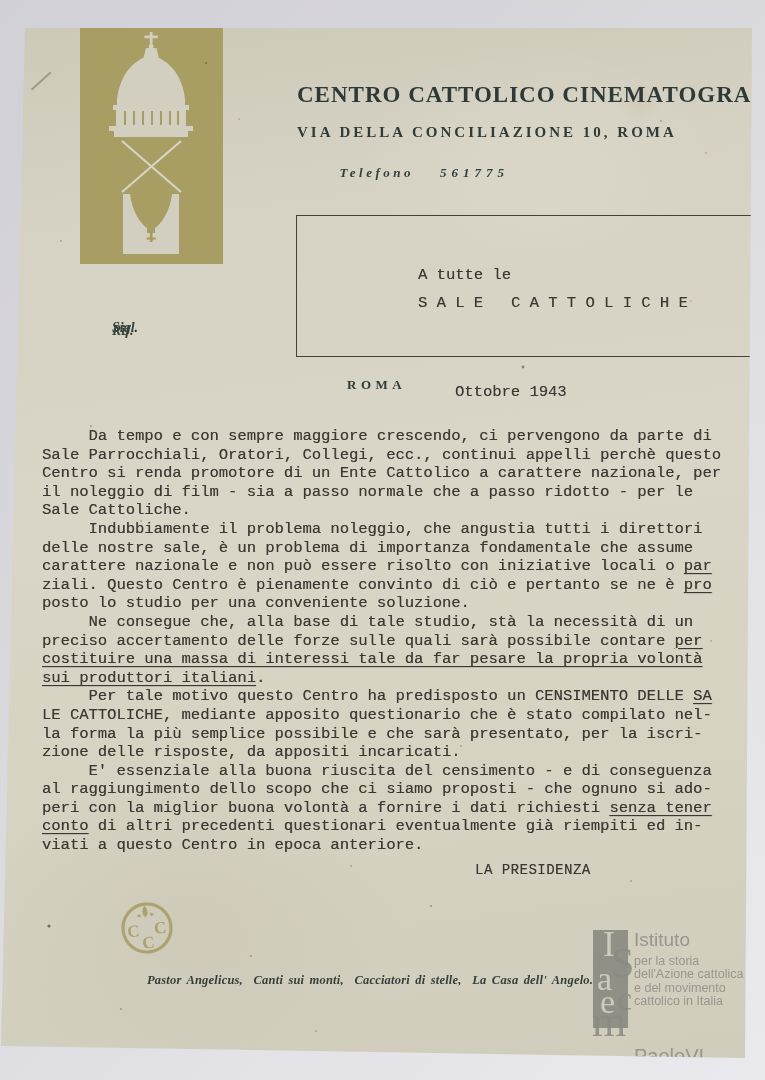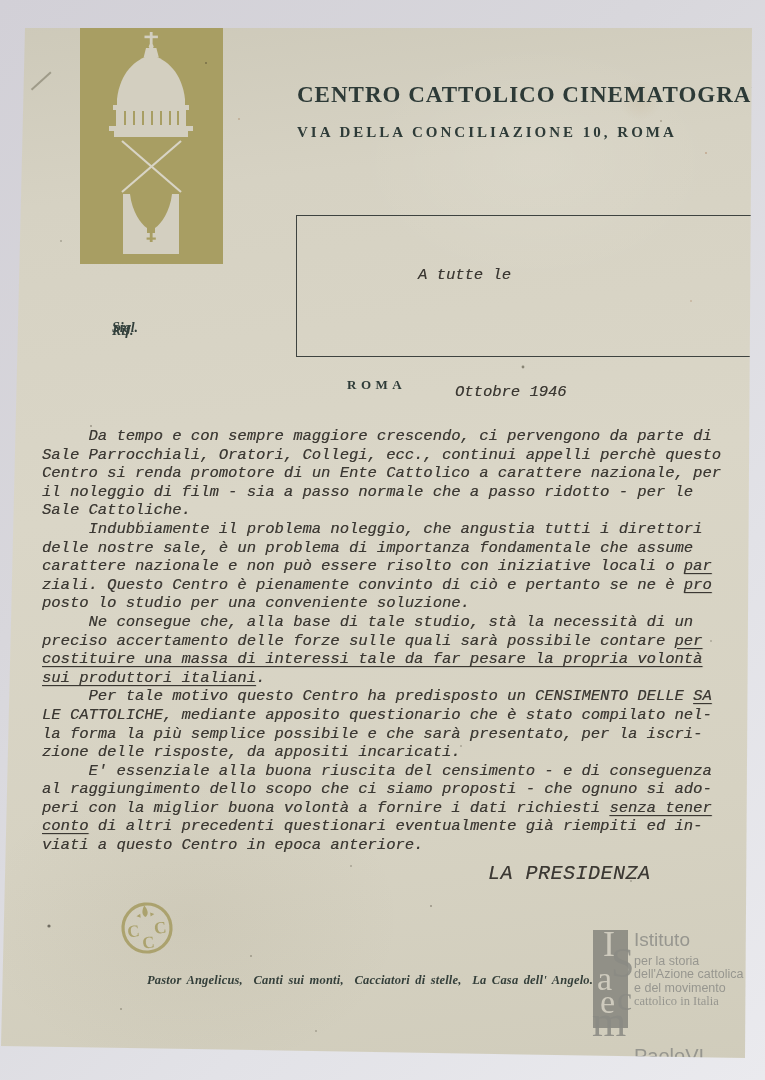--- a/index.html
+++ b/index.html
@@ -23,30 +23,30 @@
   
   .org{left:297px;top:82px;font-size:23px;font-weight:bold;letter-spacing:1px;color:#2d3a37;white-space:pre;}
   .addr{left:297px;top:124px;font-size:15px;font-weight:bold;letter-spacing:3px;color:#2e3b38;white-space:pre;text-align:center;}
   .tel{left:299px;top:149px;font-size:13px;font-weight:bold;font-style:italic;letter-spacing:3.5px;color:#30403c;white-space:pre;}
   .tel .num{margin-left:26px;letter-spacing:5px;}
   .reflab{left:112px;top:291px;font-size:14px;font-weight:bold;font-style:italic;color:#33403c;margin-top:32px;}
   .siglab{left:112px;top:320px;font-size:14px;font-weight:bold;font-style:italic;color:#33403c;}
   
   .rbox{left:296px;top:215px;width:456px;height:140px;border:1.6px solid #3e4340;border-right:none;}
   .mono{font-family:"Liberation Mono","DejaVu Sans Mono",monospace;color:#3b3833;white-space:pre;
-        text-shadow:.3px .3px .4px rgba(56,52,45,.55);font-style:italic;}
+        text-shadow:.3px .3px .4px rgba(56,52,45,.55);}
   .rline1{left:418px;top:266px;font-size:15.5px;}
   .rline2{left:418px;top:294px;font-size:15.5px;}
   .roma{left:347px;top:377px;font-size:13px;font-weight:bold;letter-spacing:4.5px;color:#2e3b38;}
   .date{left:455px;top:383px;font-size:15.5px;}
   
   .body{left:42px;top:427px;width:705px;font-size:15.5px;line-height:18.6px;}
   .body .tl span{white-space:pre;}
   .body .u{text-decoration:underline;text-decoration-thickness:1.4px;text-underline-offset:3px;}
-  .sign{left:488px;top:862px;font-size:20px;letter-spacing:.5px;}
+  .sign{left:475px;top:862px;font-size:14px;letter-spacing:.5px;}
   
   .films{left:147px;top:973px;font-size:12.5px;font-weight:bold;font-style:italic;
          letter-spacing:.2px;word-spacing:2px;color:#343f3a;white-space:pre;}
   .stampsvg{left:116px;top:897px;opacity:.82;transform:rotate(-7deg);}
   
   .wm{opacity:.88;}
   .wm-bar{left:593px;top:930px;width:35px;height:98px;background:#88887f;}
   .wm-letter{font-family:"Liberation Serif","DejaVu Serif",serif;line-height:1;}
   .wm-white{color:#d7d3c5;}
   .wm-gray{color:#8b8b84;}
@@ -54,21 +54,21 @@
   .wl-s{left:611px;top:942px;font-size:42px;}
   .wl-a{left:597px;top:962px;font-size:34px;}
   .wl-c{left:617px;top:982px;font-size:34px;}
   .wl-e{left:600px;top:985px;font-size:34px;}
   .wl-m{left:592px;top:1000px;font-size:44px;}
   .wm-text{font-family:"Liberation Sans","DejaVu Sans",sans-serif;color:#8f8f89;line-height:1;}
   .wt-0{left:634px;top:930px;font-size:19px;}
   .wt-1{left:634px;top:955px;font-size:12.5px;}
   .wt-2{left:634px;top:968px;font-size:12.5px;}
   .wt-3{left:634px;top:982px;font-size:12.5px;}
-  .wt-4{left:634px;top:995px;font-size:12.5px;font-family:Liberation Serif, serif;}
+  .wt-4{left:634px;top:995px;font-size:12.5px;}
   .wt-5{left:634px;top:1009px;font-size:20px;margin-top:37px;}
   
   .crease{left:28px;top:80px;width:26px;height:1.5px;background:rgba(110,105,85,.5);transform:rotate(-42deg);}
   .speck{left:0;top:0;width:2px;height:2px;border-radius:50%;background:transparent;
     box-shadow:
       205px 62px 0 0 rgba(60,55,40,.45), 238px 118px 0 0 rgba(150,100,60,.35),
       705px 152px 0 0 rgba(160,100,60,.40), 660px 120px 0 0 rgba(80,70,50,.35),
       90px 425px 0 0 rgba(60,55,40,.40), 522px 366px 0 .4px rgba(70,65,50,.55),
       172px 640px 0 0 rgba(60,55,40,.35), 430px 905px 0 0 rgba(60,55,40,.40),
       630px 880px 0 0 rgba(60,55,40,.30), 48px 925px 0 .6px rgba(45,42,35,.60),
@@ -113,28 +113,32 @@
       <rect x="43" y="166" width="56" height="60" fill="#d3cfc0"></rect>
       <g fill="#a89e63">
         <path d="M50,166 C52,184 61,196 67,200 L67,205 L75,205 L75,200 C81,196 90,184 92,166 Z"></path>
         <rect x="69.8" y="205" width="2.8" height="9"></rect>
         <rect x="66.6" y="209.5" width="9.2" height="2.2"></rect>
       </g>
     </svg>
 
     <div class="abs org">CENTRO CATTOLICO CINEMATOGRAFICO</div>
     <div class="abs addr">VIA DELLA CONCILIAZIONE 10, ROMA</div>
+    <div class="abs tel">
+      <span>Telefono</span><span class="num">561775</span>
+    </div>
     <div class="abs reflab">Rif.</div>
     <div class="abs siglab">Sigl.</div>
 
     <div class="abs rbox"></div>
     <div class="abs mono rline1">A tutte le</div>
+    <div class="abs mono rline2">S A L E   C A T T O L I C H E</div>
 
     <div class="abs roma">ROMA</div>
-    <div class="abs mono date">Ottobre 1946</div>
+    <div class="abs mono date">Ottobre 1943</div>
 
     <div class="abs mono body"><div><div class="tl"><span>     Da tempo e con sempre maggiore crescendo, ci pervengono da parte di</span></div><div class="tl"><span>Sale Parrocchiali, Oratori, Collegi, ecc., continui appelli perchè questo</span></div><div class="tl"><span>Centro si renda promotore di un Ente Cattolico a carattere nazionale, per</span></div><div class="tl"><span>il noleggio di film - sia a passo normale che a passo ridotto - per le</span></div><div class="tl"><span>Sale Cattoliche.</span></div></div><div><div class="tl"><span>     Indubbiamente il problema noleggio, che angustia tutti i direttori</span></div><div class="tl"><span>delle nostre sale, è un problema di importanza fondamentale che assume</span></div><div class="tl"><span>carattere nazionale e non può essere risolto con iniziative locali o </span><span class="u">par</span></div><div class="tl"><span>ziali. Questo Centro è pienamente convinto di ciò e pertanto se ne è </span><span class="u">pro</span></div><div class="tl"><span>posto lo studio per una conveniente soluzione.</span></div></div><div><div class="tl"><span>     Ne consegue che, alla base di tale studio, stà la necessità di un</span></div><div class="tl"><span>preciso accertamento delle forze sulle quali sarà possibile contare </span><span class="u">per</span></div><div class="tl"><span class="u">costituire una massa di interessi tale da far pesare la propria volontà</span></div><div class="tl"><span class="u">sui produttori italiani</span><span>.</span></div></div><div><div class="tl"><span>     Per tale motivo questo Centro ha predisposto un CENSIMENTO DELLE </span><span class="u">SA</span></div><div class="tl"><span>LE CATTOLICHE, mediante apposito questionario che è stato compilato nel-</span></div><div class="tl"><span>la forma la più semplice possibile e che sarà presentato, per la iscri-</span></div><div class="tl"><span>zione delle risposte, da appositi incaricati.</span></div></div><div><div class="tl"><span>     E' essenziale alla buona riuscita del censimento - e di conseguenza</span></div><div class="tl"><span>al raggiungimento dello scopo che ci siamo proposti - che ognuno si ado-</span></div><div class="tl"><span>peri con la miglior buona volontà a fornire i dati richiesti </span><span class="u">senza tener</span></div><div class="tl"><span class="u">conto</span><span> di altri precedenti questionari eventualmente già riempiti ed in-</span></div><div class="tl"><span>viati a questo Centro in epoca anteriore.</span></div></div></div>
 
     <div class="abs mono sign">LA PRESIDENZA</div>
 
     <svg class="abs stampsvg" width="62" height="62" viewBox="0 0 62 62">
       <circle cx="31" cy="31" r="24" fill="none" stroke="#a49a5e" stroke-width="3.2"></circle>
       <path d="M31,8 C28,13 27,17 31,20 C35,17 34,13 31,8 Z M26,16 l-4,2 4,2 z M36,16 l4,2 -4,2 z" fill="#a49a5e"></path>
       <g fill="#a49a5e" font-family="Liberation Serif, DejaVu Serif, serif" font-weight="bold" font-size="17">
         <text x="11" y="38">C</text>

